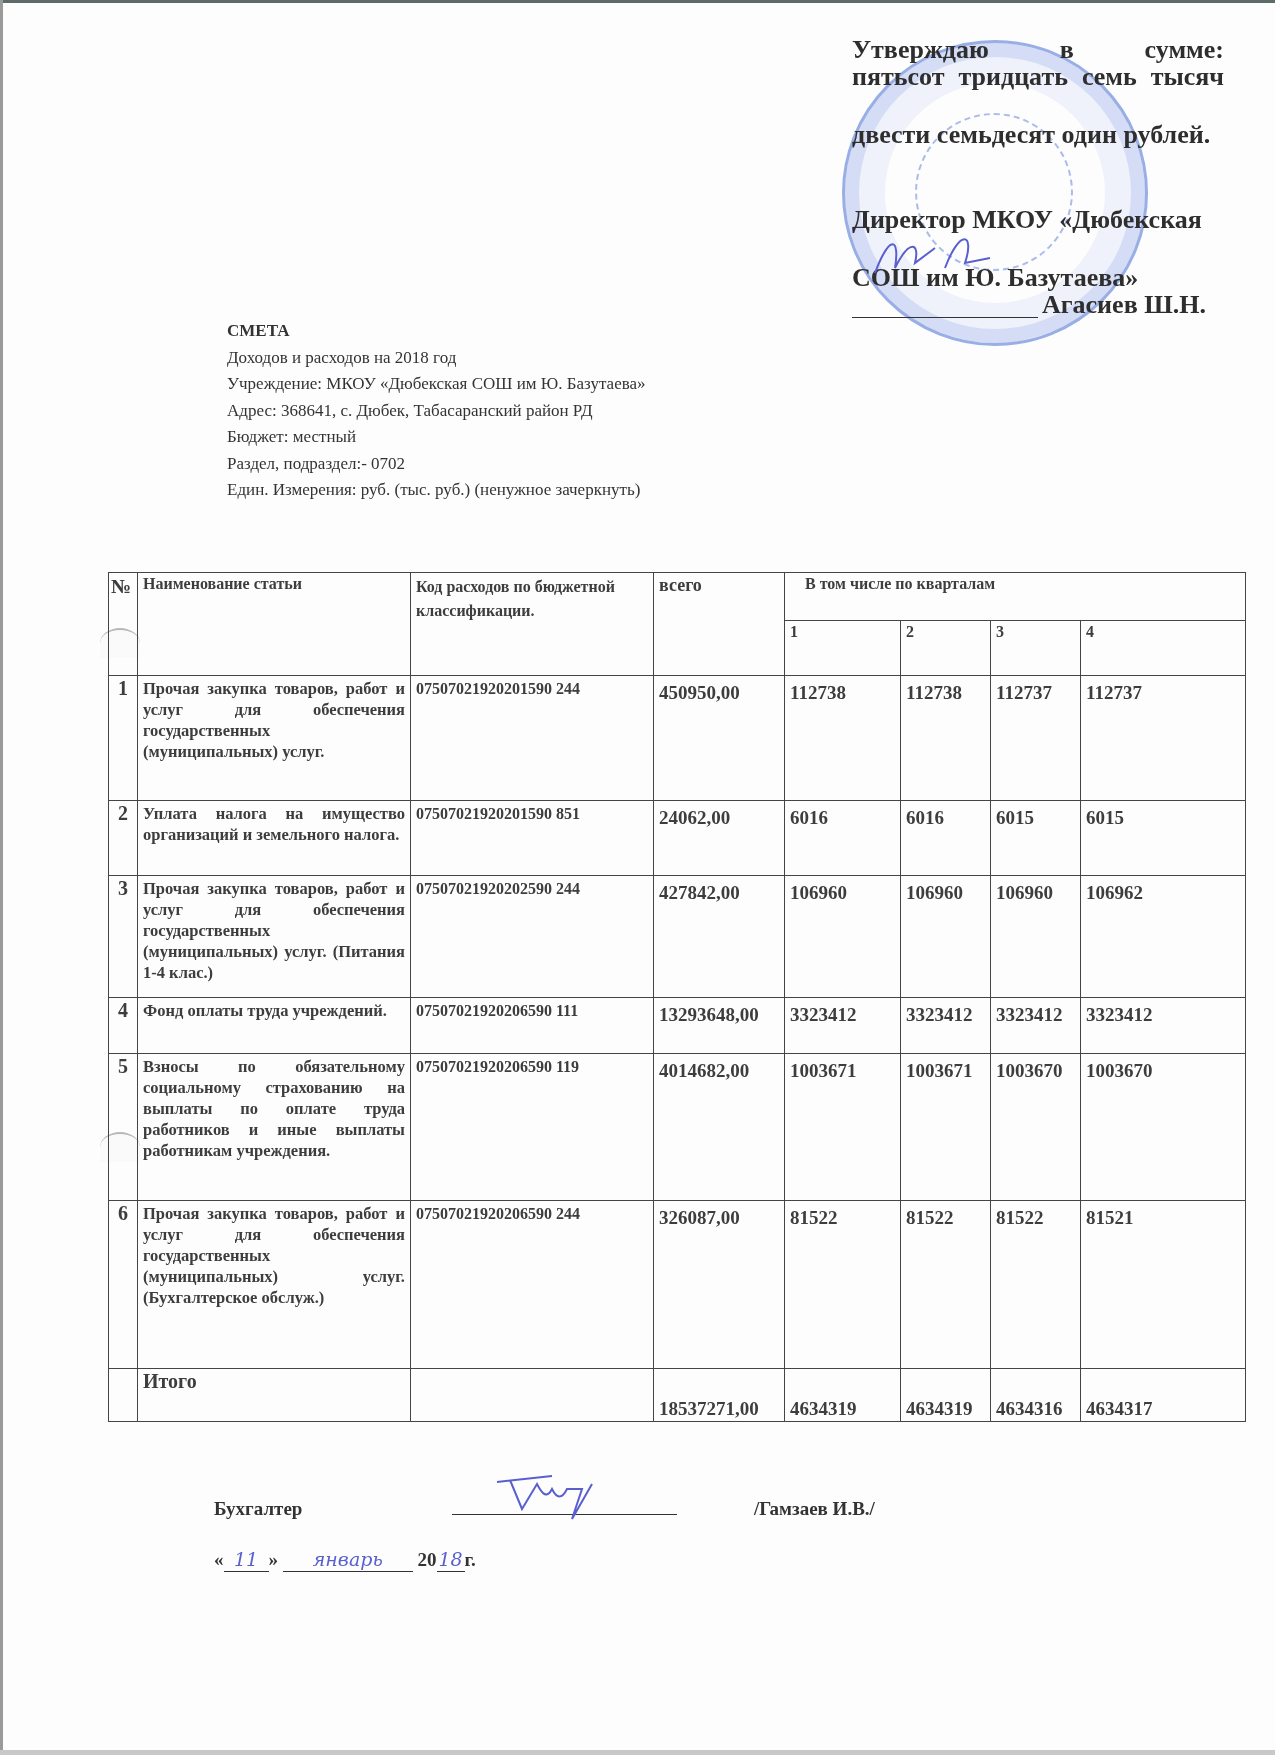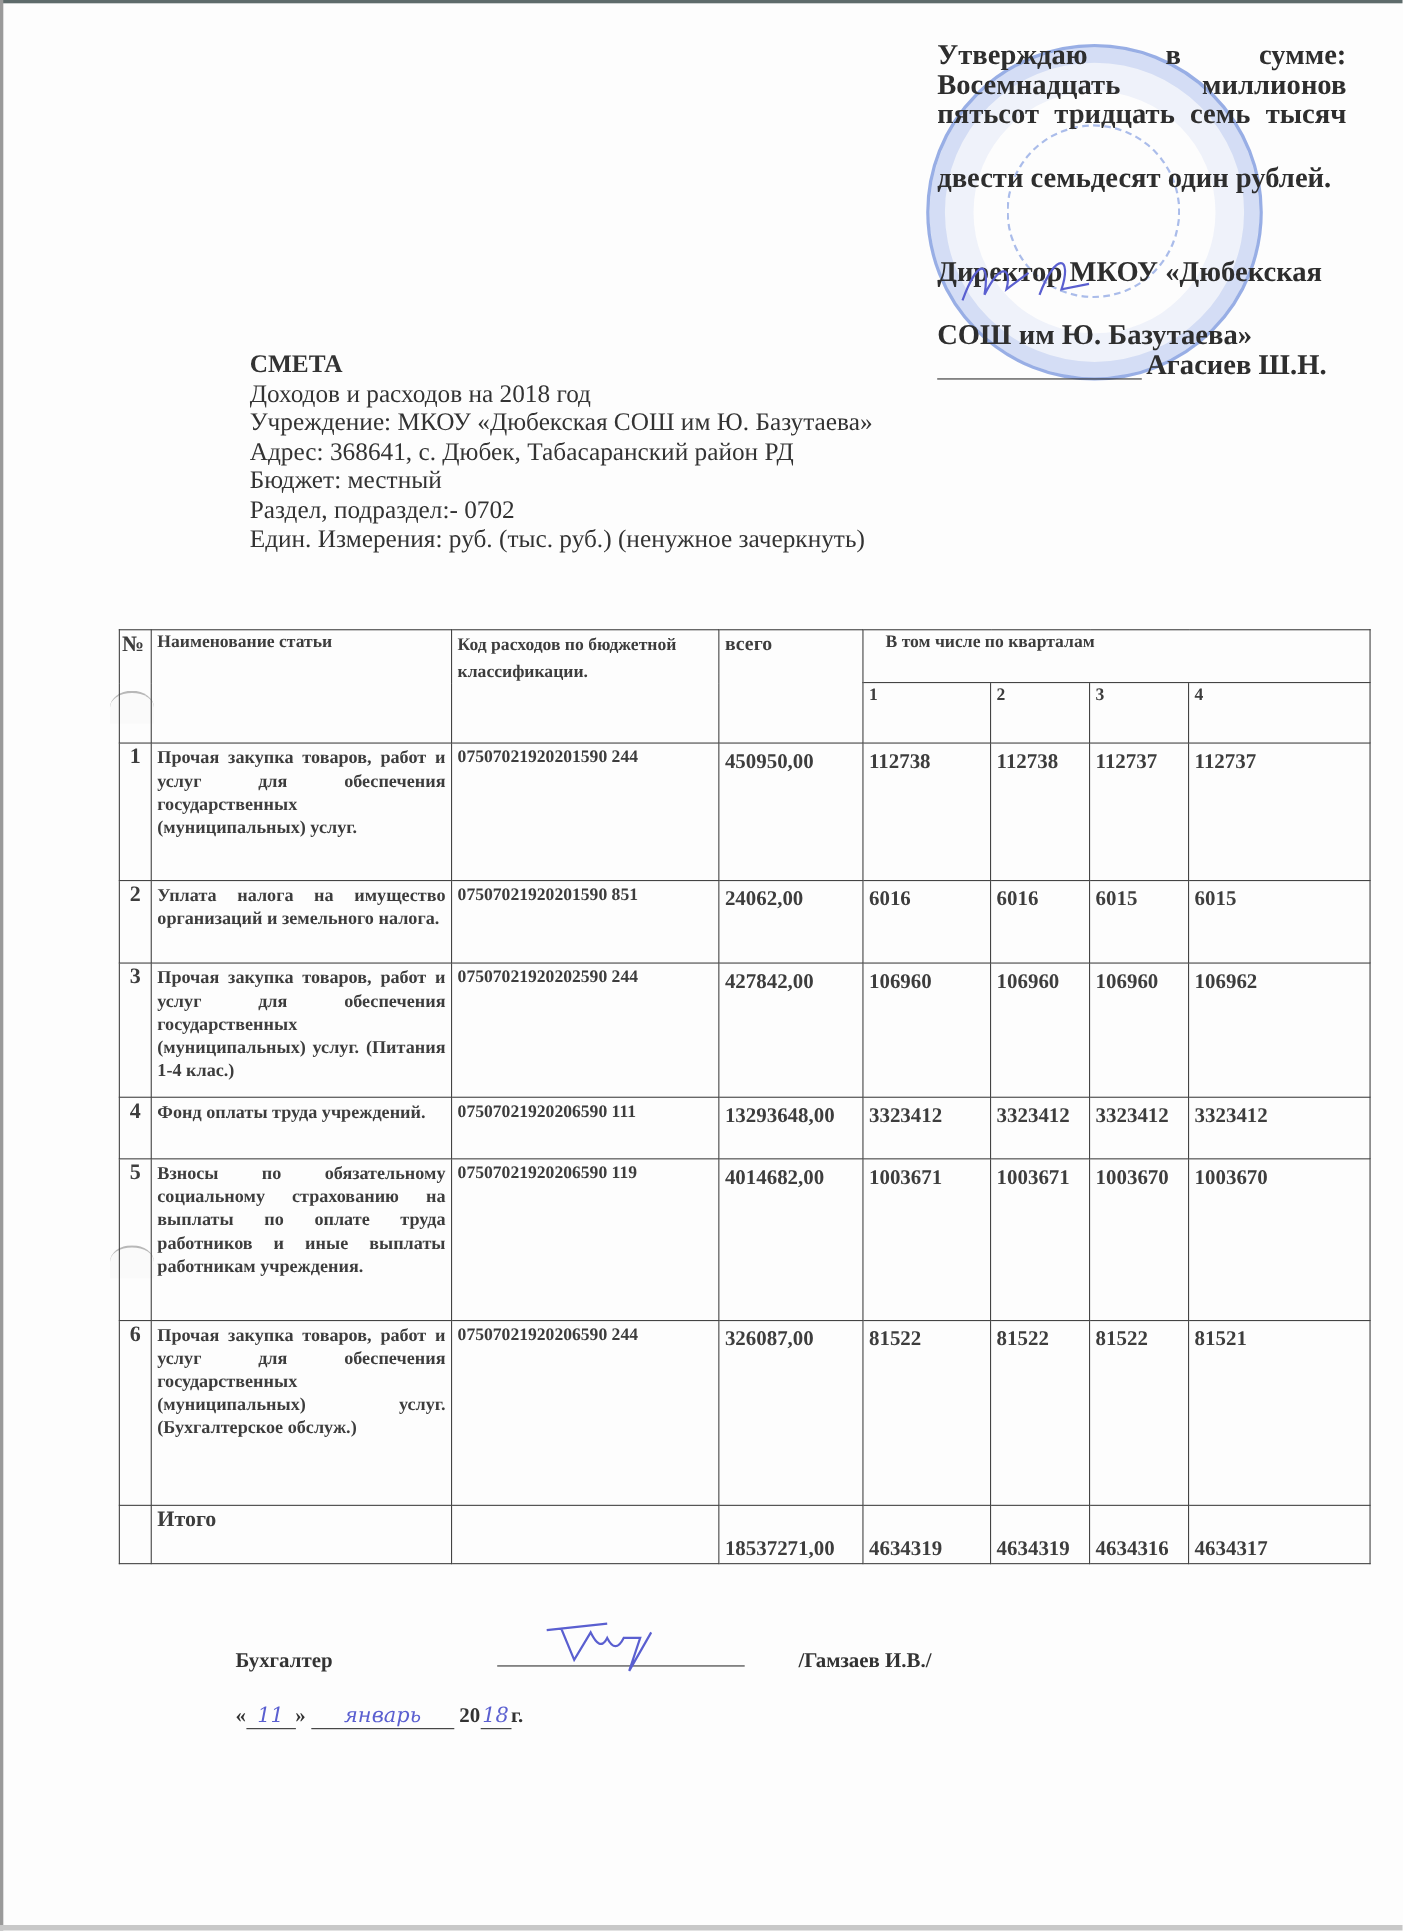--- a/index.html
+++ b/index.html
@@ -15,21 +15,21 @@
   .approval .gap { height:27px; }
   .approval .sign-line { display:flex; align-items:flex-end; }
   .approval .sign-line .line { display:inline-block; width:186px; border-bottom:1.5px solid #333; height:20px; margin-right:4px; }
   .stamp { position:absolute; left:842px; top:40px; width:300px; height:300px; border-radius:50%;
            border:3px solid rgba(70,110,210,0.55); box-shadow: inset 0 0 0 14px rgba(90,130,220,0.18), inset 0 0 0 40px rgba(120,150,230,0.10);
            pointer-events:none; }
   .stamp-inner { position:absolute; left:915px; top:113px; width:154px; height:154px; border-radius:50%;
            border:2px dashed rgba(70,110,210,0.45); pointer-events:none; }
   .sig-dir { position:absolute; left:865px; top:228px; width:140px; height:50px; pointer-events:none; }
 
-  .header-block { position:absolute; left:227px; top:318px; font-size:23px; line-height:26.5px; color:#333; }
+  .header-block { position:absolute; left:227px; top:318px; font-size:17px; line-height:26.5px; color:#333; }
   .header-block .title { font-weight:bold; }
 
   table.smeta { position:absolute; left:108px; top:572px; width:1137px; border-collapse:collapse; table-layout:fixed; }
   table.smeta td, table.smeta th { border:1.5px solid #444; vertical-align:top; padding:2px 5px; font-weight:bold; color:#3d3d3d; }
   table.smeta th { font-size:16px; text-align:left; font-weight:bold; }
   table.smeta td { font-size:16.5px; line-height:21px; }
   .num { font-size:20px !important; text-align:center; padding:2px 2px !important; }
   .name { text-align:justify; }
   .code { font-size:16px !important; }
   .val { font-size:19px !important; padding-top:6px !important; }
@@ -45,21 +45,20 @@
 
 <div class="page-edge-top"></div>
 <div class="page-edge-left"></div>
 <div class="page-edge-bottom"></div>
 
 <div class="stamp"></div>
 <div class="stamp-inner"></div>
 
 <div class="approval">
   <div class="just">Утверждаю в сумме:</div>
-  <div class="just">Восемнадцать миллионов</div>
   <div class="just">пятьсот тридцать семь тысяч</div>
   <div class="last">двести семьдесят один рублей.</div>
   <div class="gap"></div>
   <div class="last">Директор МКОУ «Дюбекская</div>
   <div class="last">СОШ им Ю. Базутаева»</div>
   <div class="sign-line">
     <span class="line"></span>
     <span>Агасиев Ш.Н.</span>
   </div>
 </div>
@@ -179,20 +178,20 @@
 </tbody>
   </table>
 
 <div class="footer" style="top:1496px;">
   <span>Бухгалтер</span>
   <span class="ul" style="width:225px; margin-left:145px; height:18px; position:relative;">
     <svg style="position:absolute; left:40px; top:-22px;" width="130" height="50" viewBox="0 0 130 50">
       <path d="M5 8 L 60 2 M 18 6 L 30 35 L 45 10 C 50 20, 55 25, 60 15 C 65 25, 70 25, 75 15 L 90 15 L 80 45 L 100 10" stroke="#5a5fd0" stroke-width="2" fill="none"></path>
     </svg>
   </span>
-  <span style="margin-left:44px;">/Гамзаев И.В./</span>
+  <span style="margin-left:72px;">/Гамзаев И.В./</span>
 </div>
 
 <div class="footer" style="top:1548px;">
   <span>«</span><span class="ul" style="width:45px; text-align:center;"><span class="hand">11</span></span><span>»</span>
   <span class="ul" style="width:130px; text-align:center;"><span class="hand">январь</span></span>
   <span>20</span><span class="ul" style="width:28px; text-align:center;"><span class="hand">18</span></span><span>г.</span>
 </div>
 
 </body></html>

